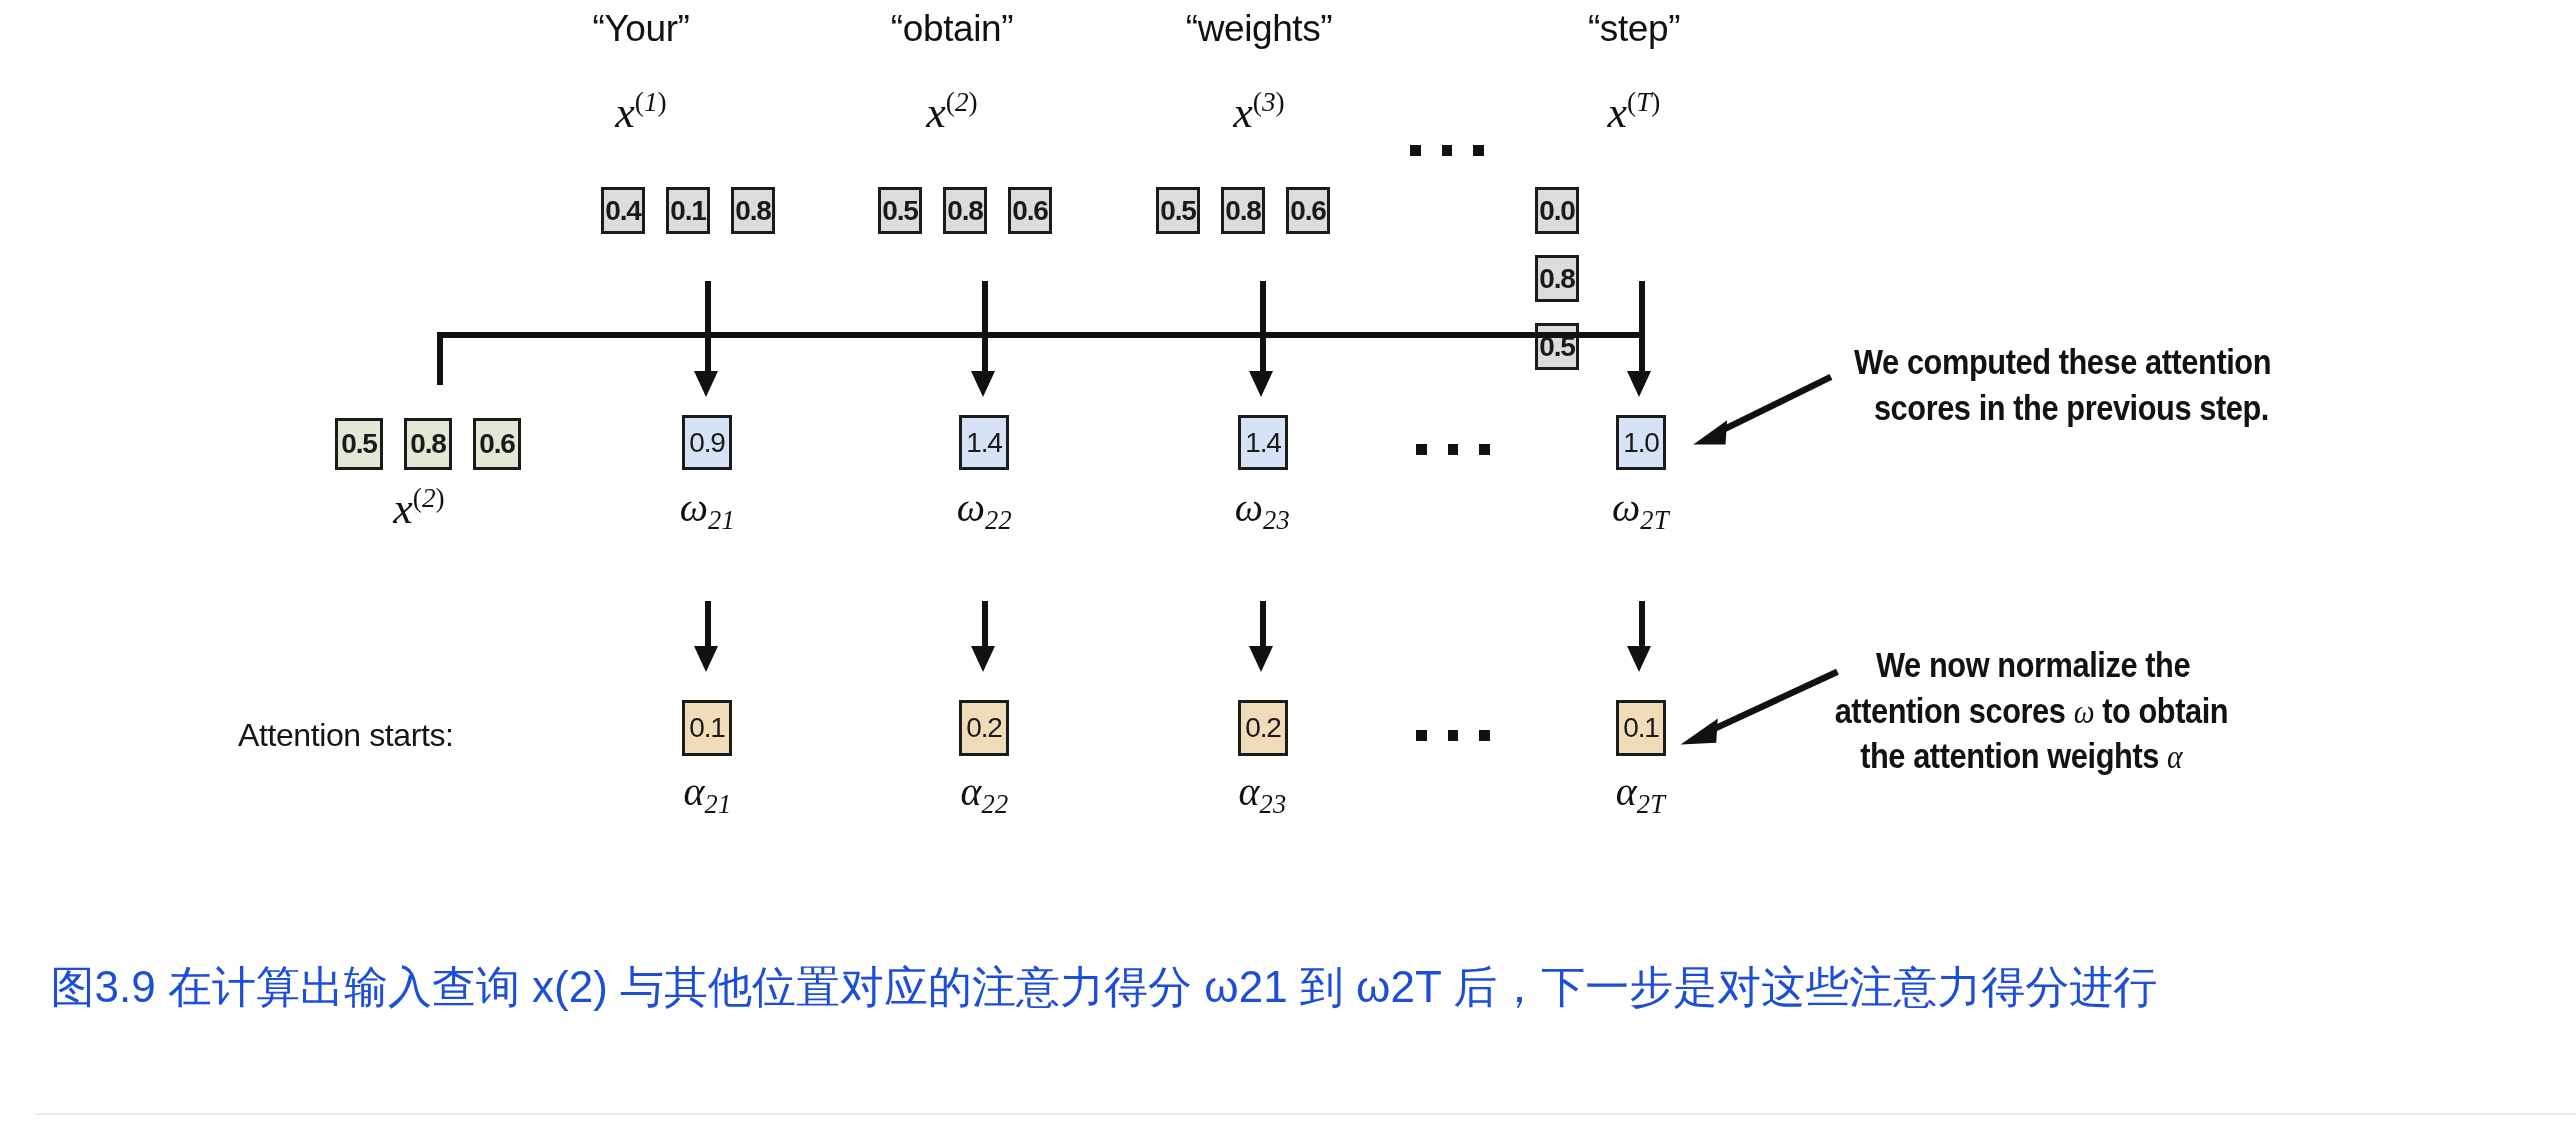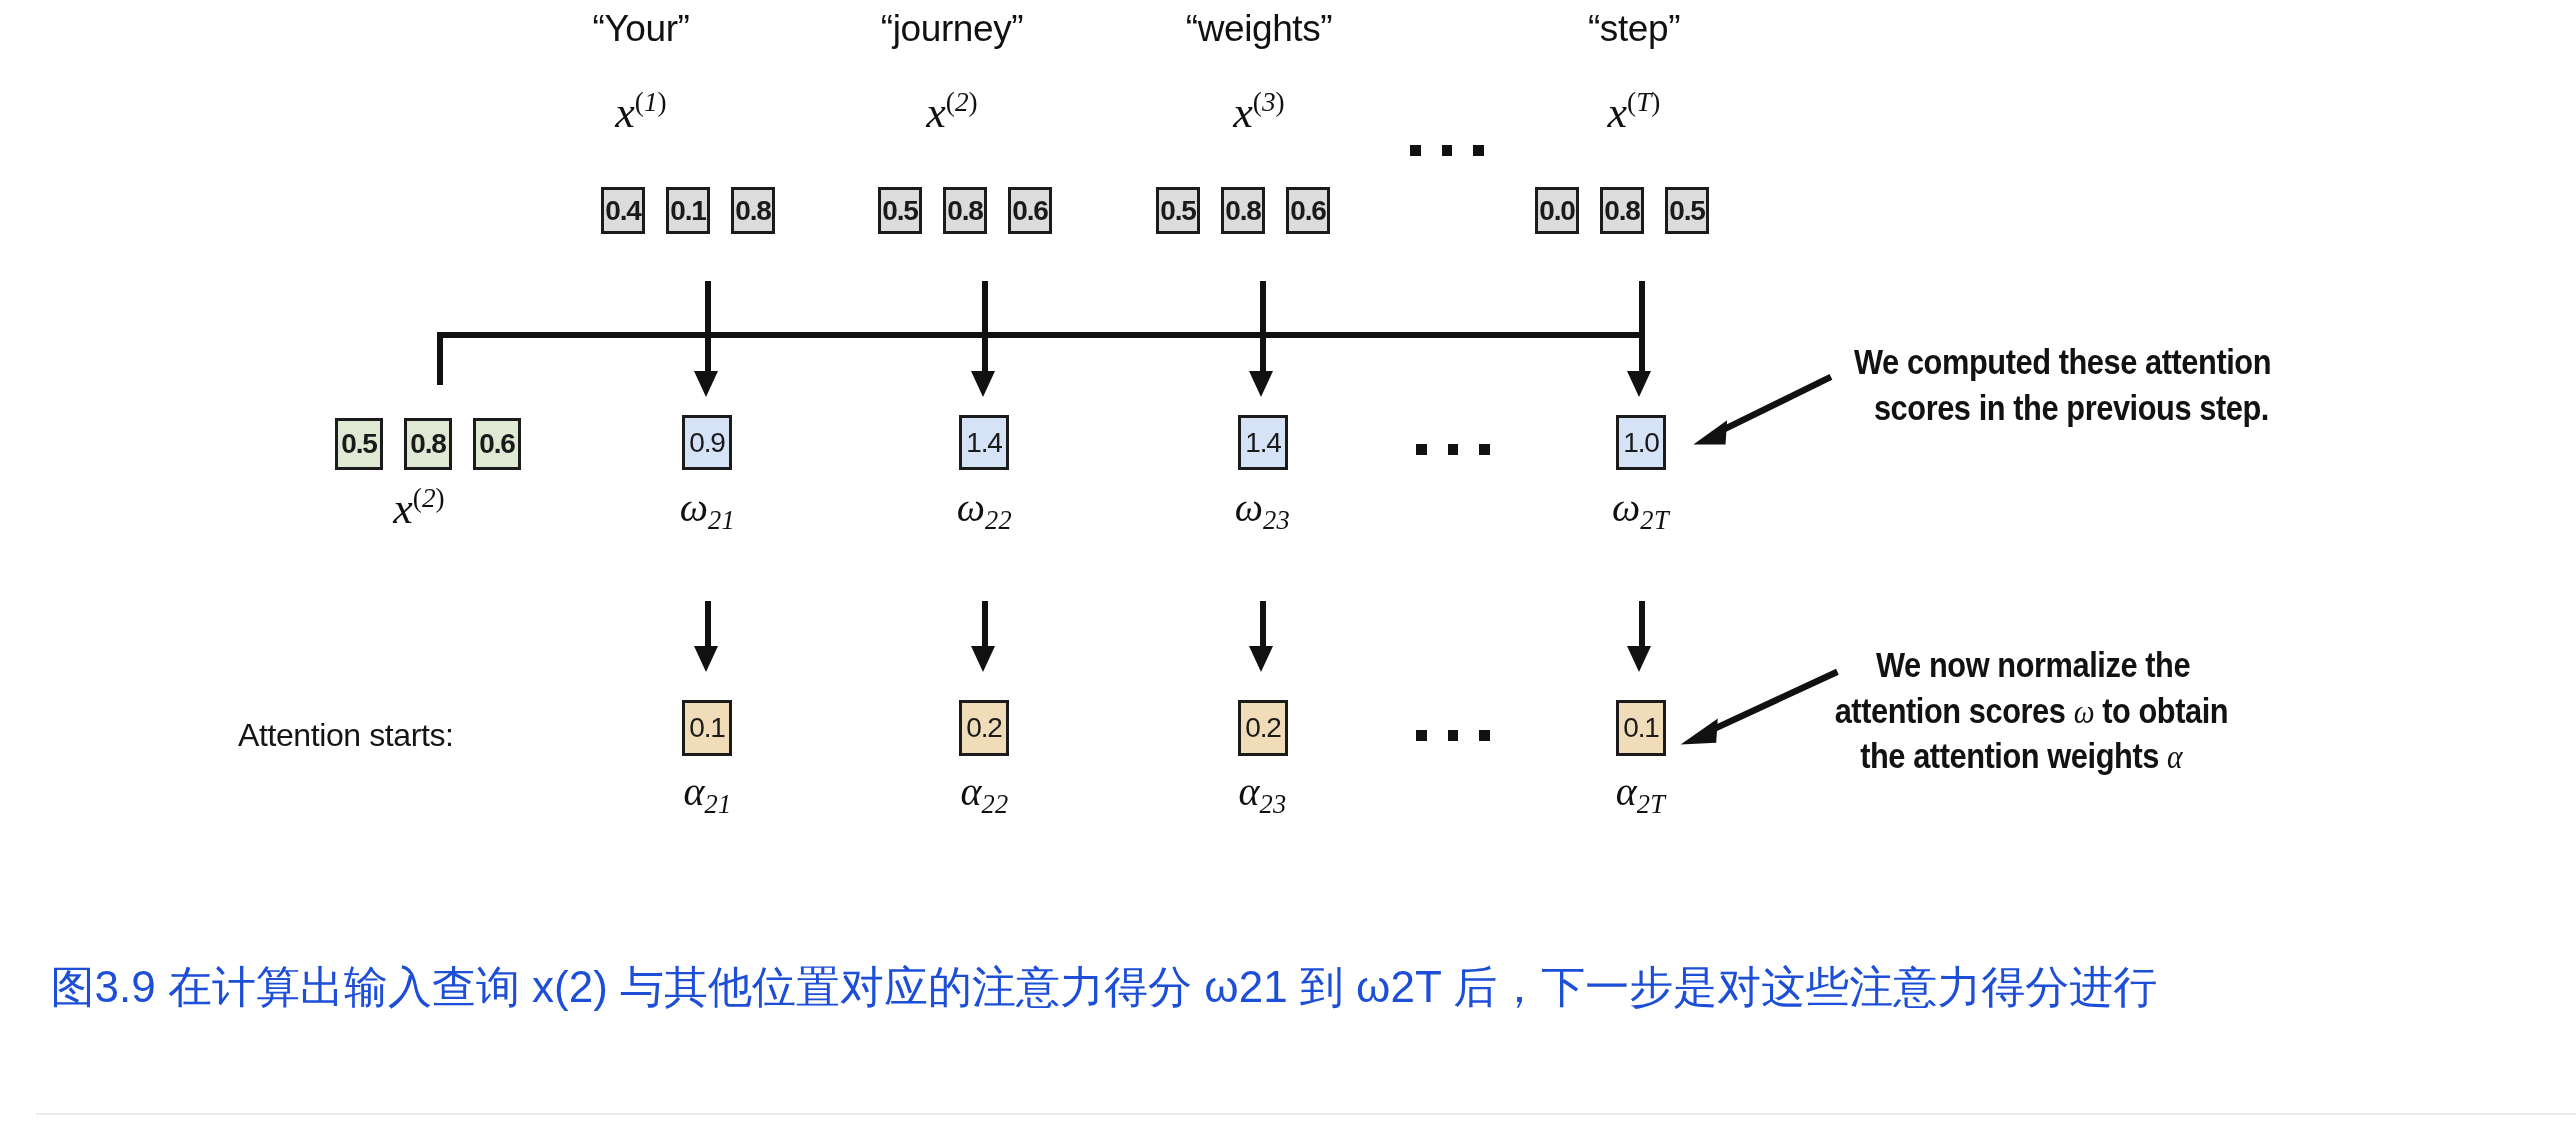--- a/index.html
+++ b/index.html
@@ -144,21 +144,21 @@
     background: #e9e9ef;
     height: 2.4px;
   }
 </style>
 </head>
 <body>
 
 <div id="stage">
 
   <div class="abs token-word" style="left:516px; top:8px; width:178px;">“Your”</div>
-  <div class="abs token-word" style="left:807px; top:8px; width:218px;">“journey”</div>
+  <div class="abs token-word" style="left:807px; top:8px; width:218px;">“obtain”</div>
   <div class="abs token-word" style="left:1130px; top:8px; width:186px;">“weights”</div>
   <div class="abs token-word" style="left:1509px; top:8px; width:178px;">“step”</div>
 
   <div class="abs token-sym" style="left:516px; top:87px; width:178px;">
     <span>x</span><sup>(<i>1</i>)</sup>
   </div>
   <div class="abs token-sym" style="left:807px; top:87px; width:218px;">
     <span>x</span><sup>(<i>2</i>)</sup>
   </div>
   <div class="abs token-sym" style="left:1130px; top:87px; width:186px;">
@@ -182,21 +182,21 @@
   <div class="abs vec" style="left:842px; top:187px;">
     <div class="cell gray">0.5</div>
     <div class="cell gray">0.8</div>
     <div class="cell gray">0.6</div>
   </div>
   <div class="abs vec" style="left:1120px; top:187px;">
     <div class="cell gray">0.5</div>
     <div class="cell gray">0.8</div>
     <div class="cell gray">0.6</div>
   </div>
-  <div class="abs vec" style="left:1499px; top:187px;">
+  <div class="abs vec" style="left:1499px; top:187px;flex-direction:column;">
     <div class="cell gray">0.0</div>
     <div class="cell gray">0.8</div>
     <div class="cell gray">0.5</div>
   </div>
 
   <div class="abs vline" style="left:669px; top:281px; height:94px;"></div>
   <div class="abs arrowhead" style="left:658px; top:371px;"></div>
 
   <div class="abs vline" style="left:946px; top:281px; height:94px;"></div>
   <div class="abs arrowhead" style="left:935px; top:371px;"></div>

